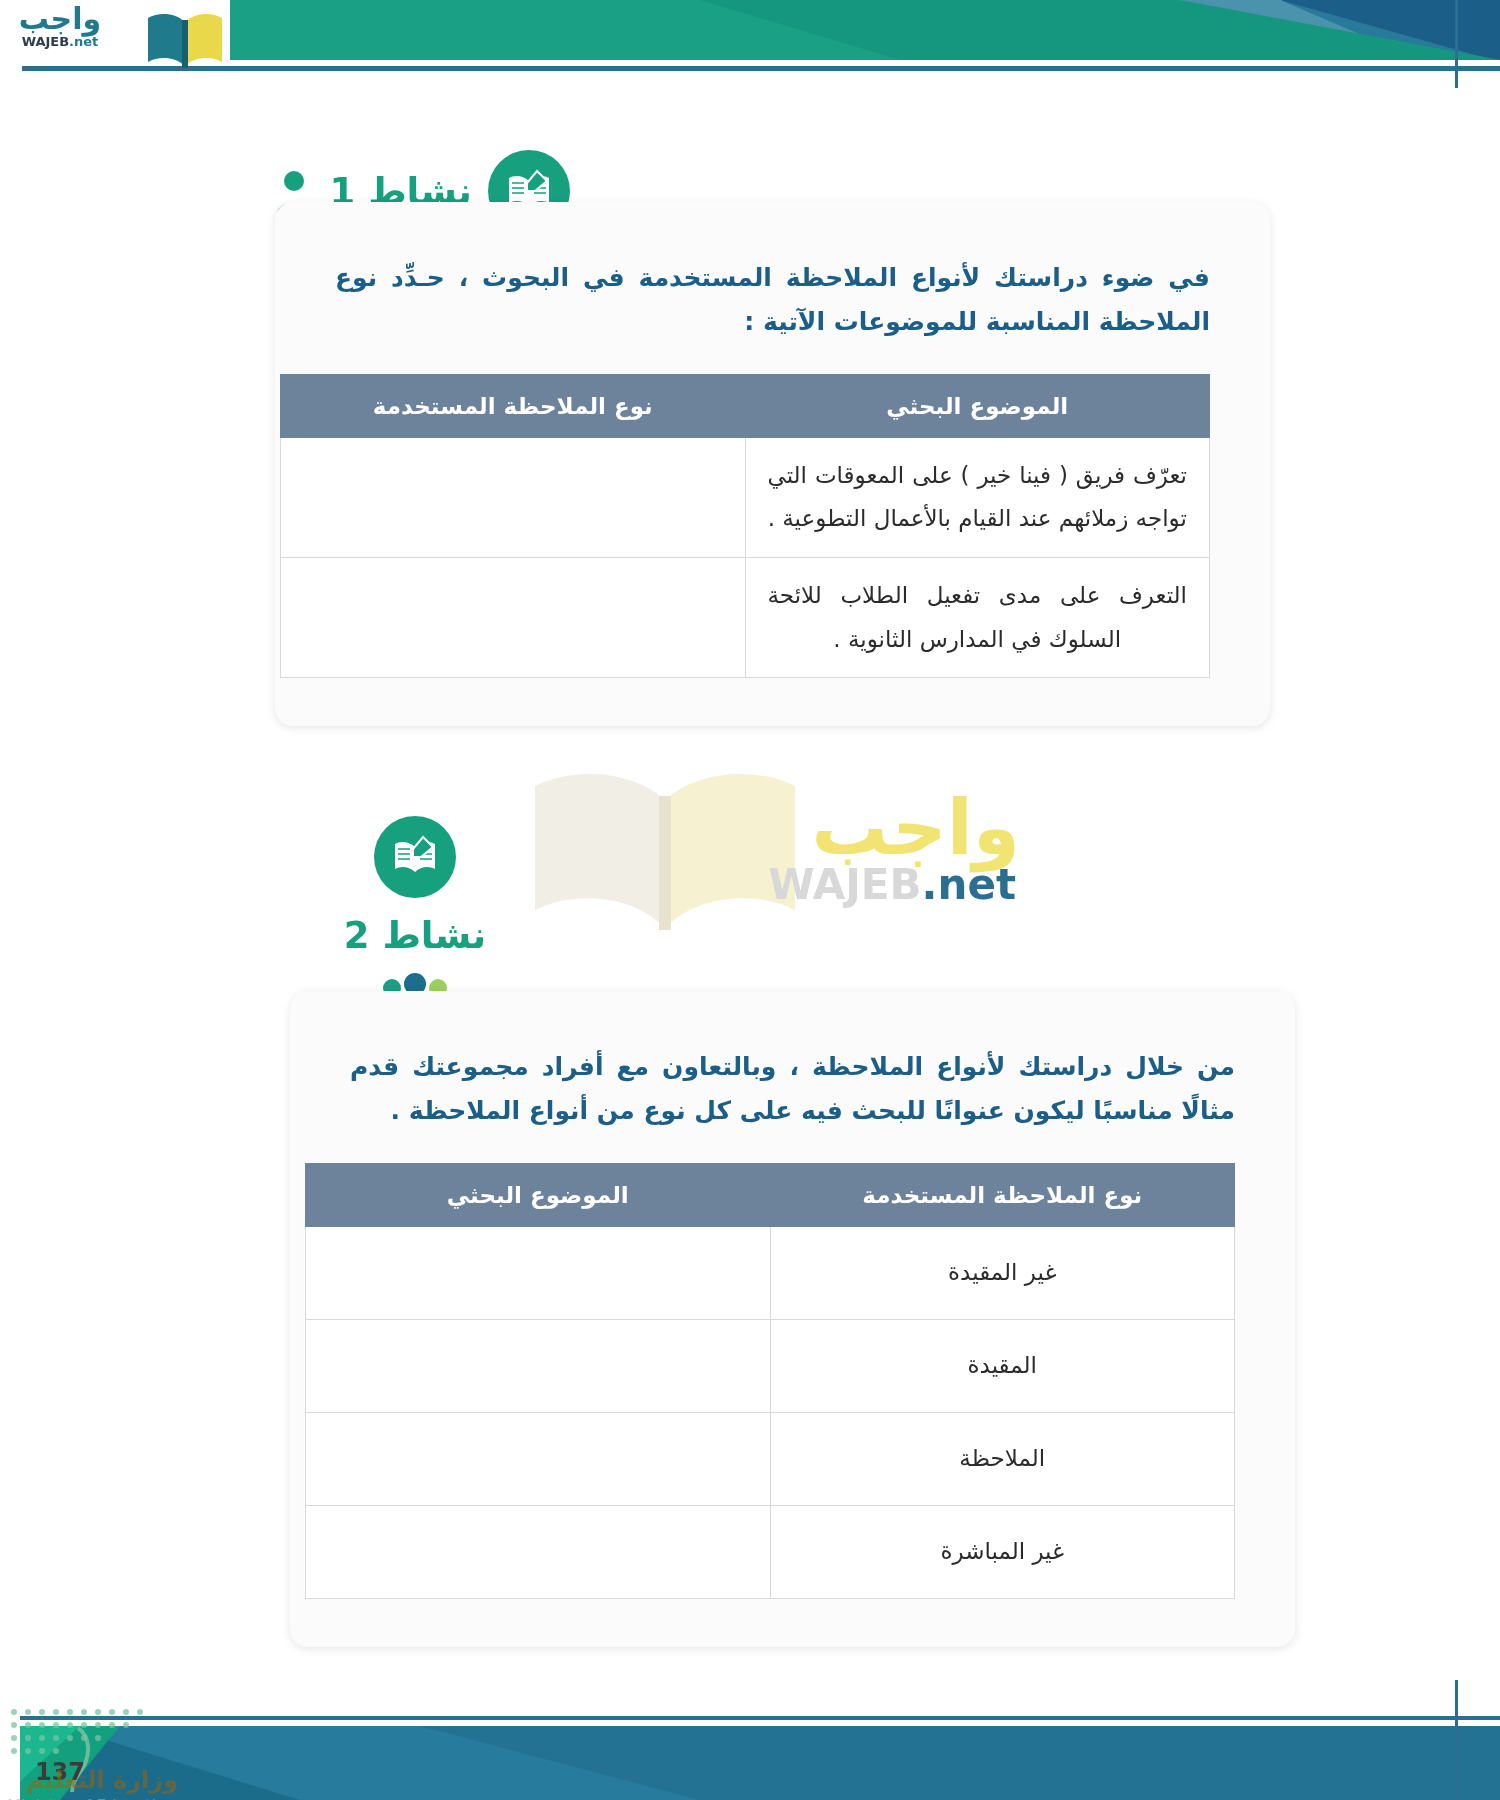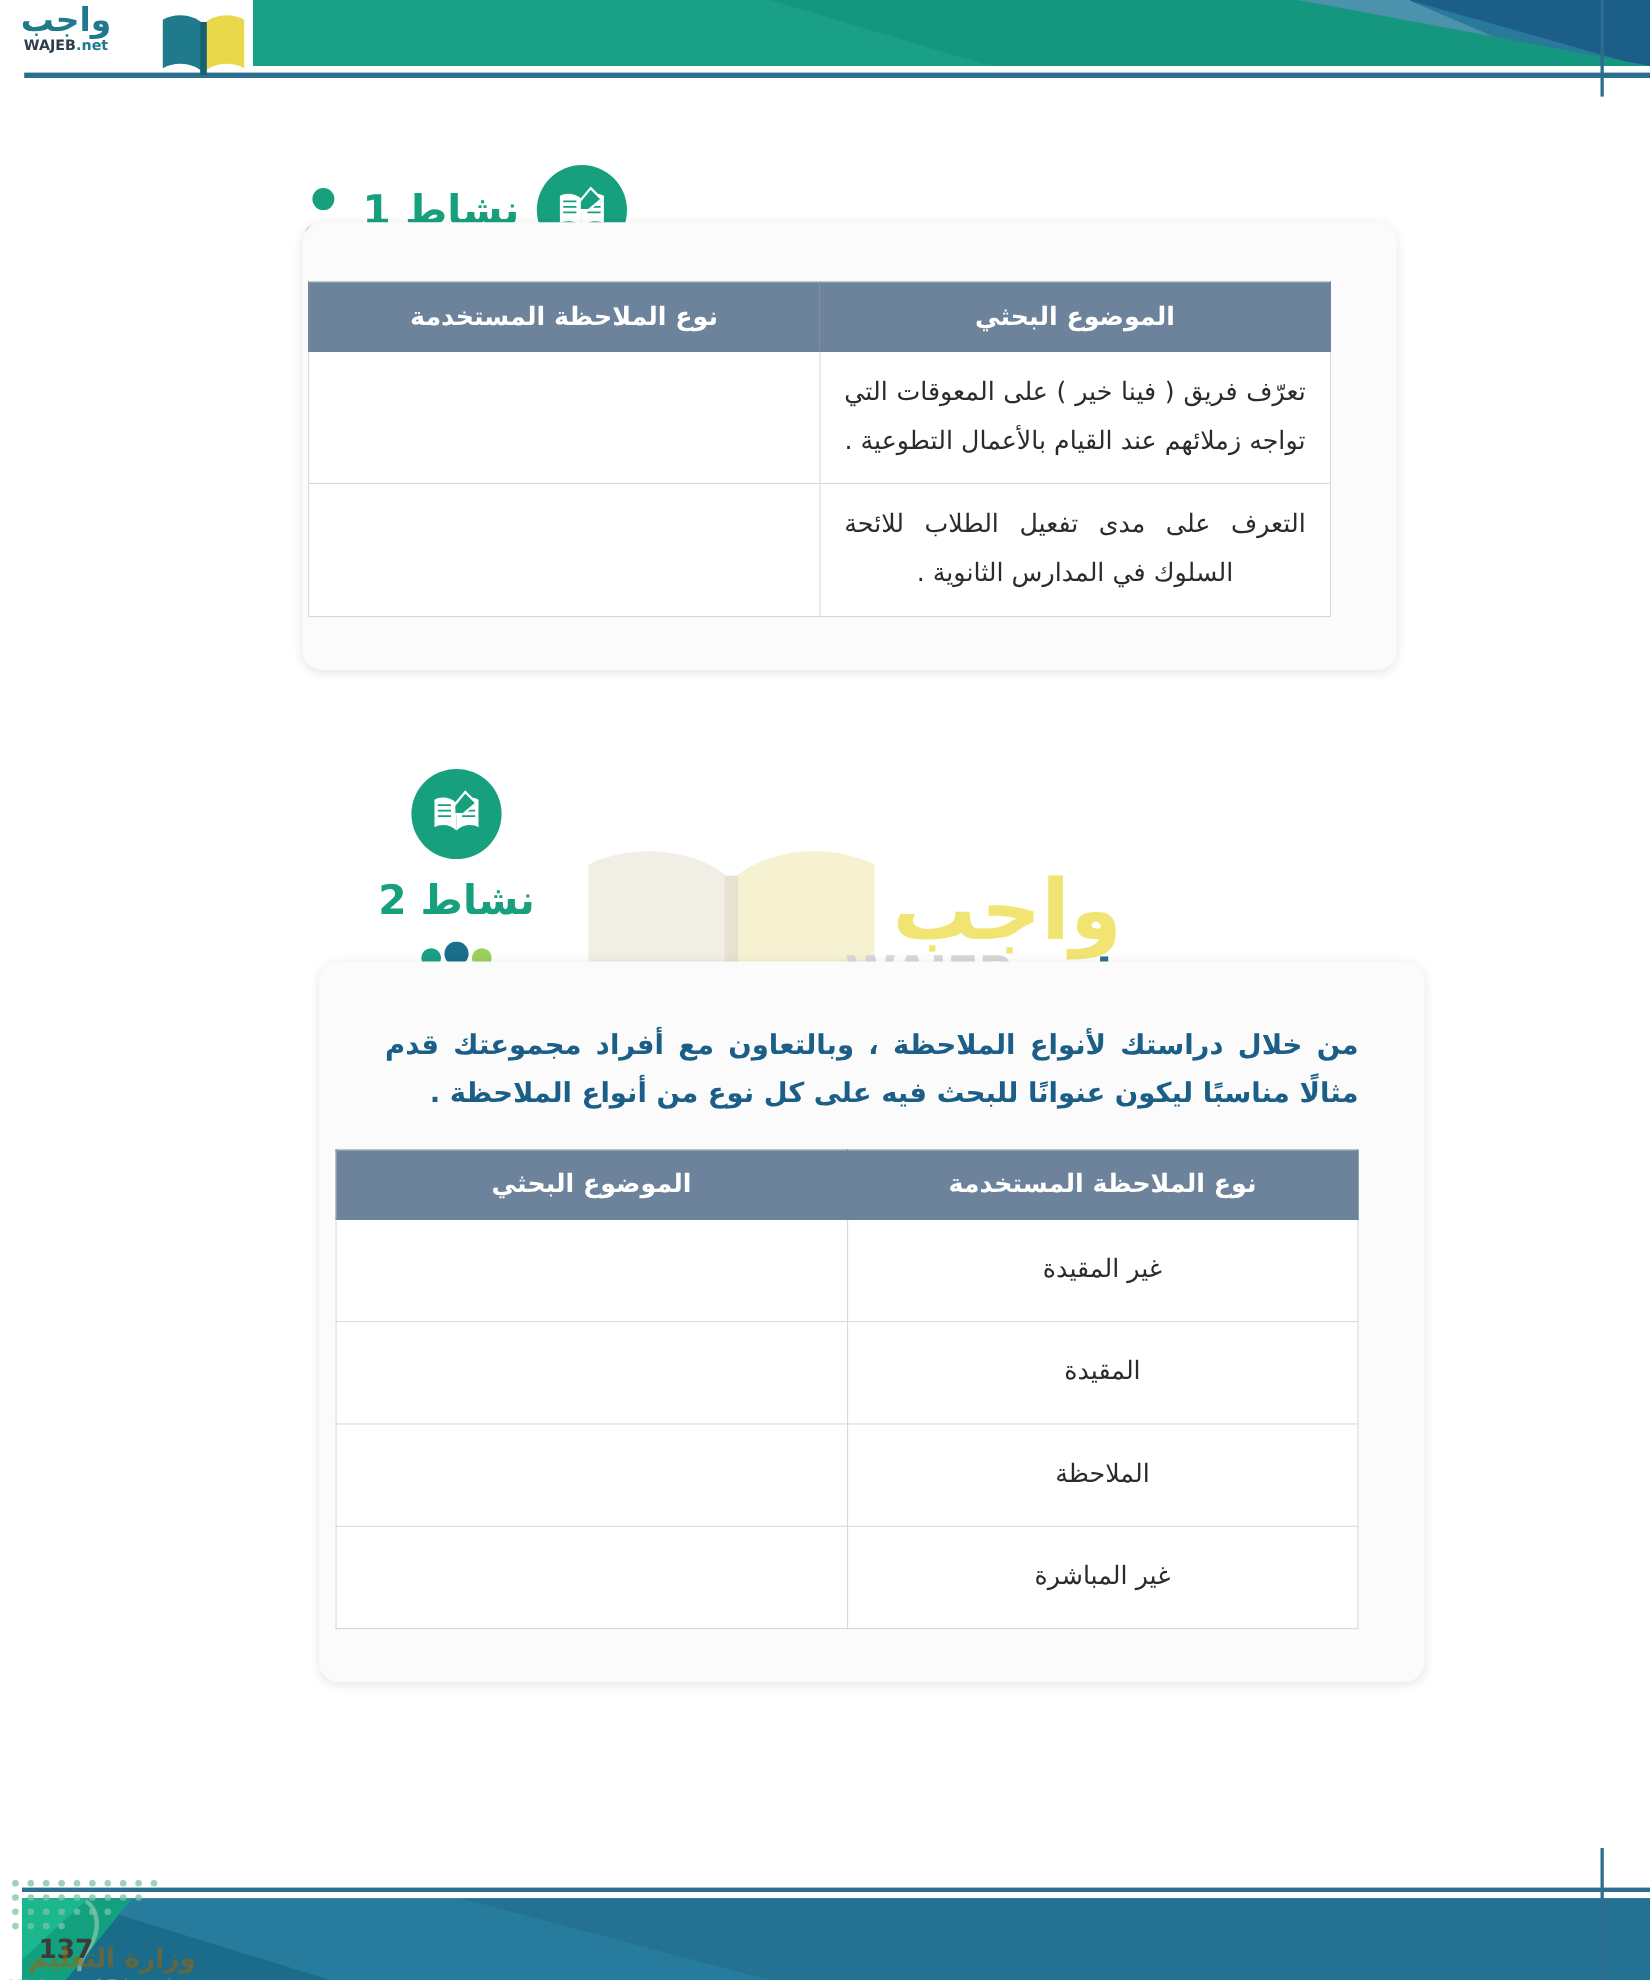--- a/index.html
+++ b/index.html
@@ -311,20 +311,21 @@
       <div class="act-title">نشاط 1</div>
       <div class="people-icon">
         <svg width="40" height="46" viewBox="0 0 40 46" xmlns="http://www.w3.org/2000/svg">
           <circle cx="20" cy="13" r="10" fill="#17a07e"></circle>
           <path d="M3 46 C3 31, 37 31, 37 46 Z" fill="#17a07e"></path>
         </svg>
       </div>
     </div>
 
     <div class="card" id="card-1">
+      <p class="prompt">في ضوء دراستك لأنواع الملاحظة المستخدمة في البحوث ، حـدِّد نوع الملاحظة المناسبة للموضوعات الآتية :</p>
       <table class="act-table" id="table-1">
         <thead>
           <tr>
             <th style="width:50%">الموضوع البحثي</th>
             <th style="width:50%">نوع الملاحظة المستخدمة</th>
           </tr>
         </thead>
         <tbody>
           <tr>
             <td class="text-cell">تعرّف فريق ( فينا خير ) على المعوقات التي تواجه زملائهم عند القيام بالأعمال التطوعية .</td>

